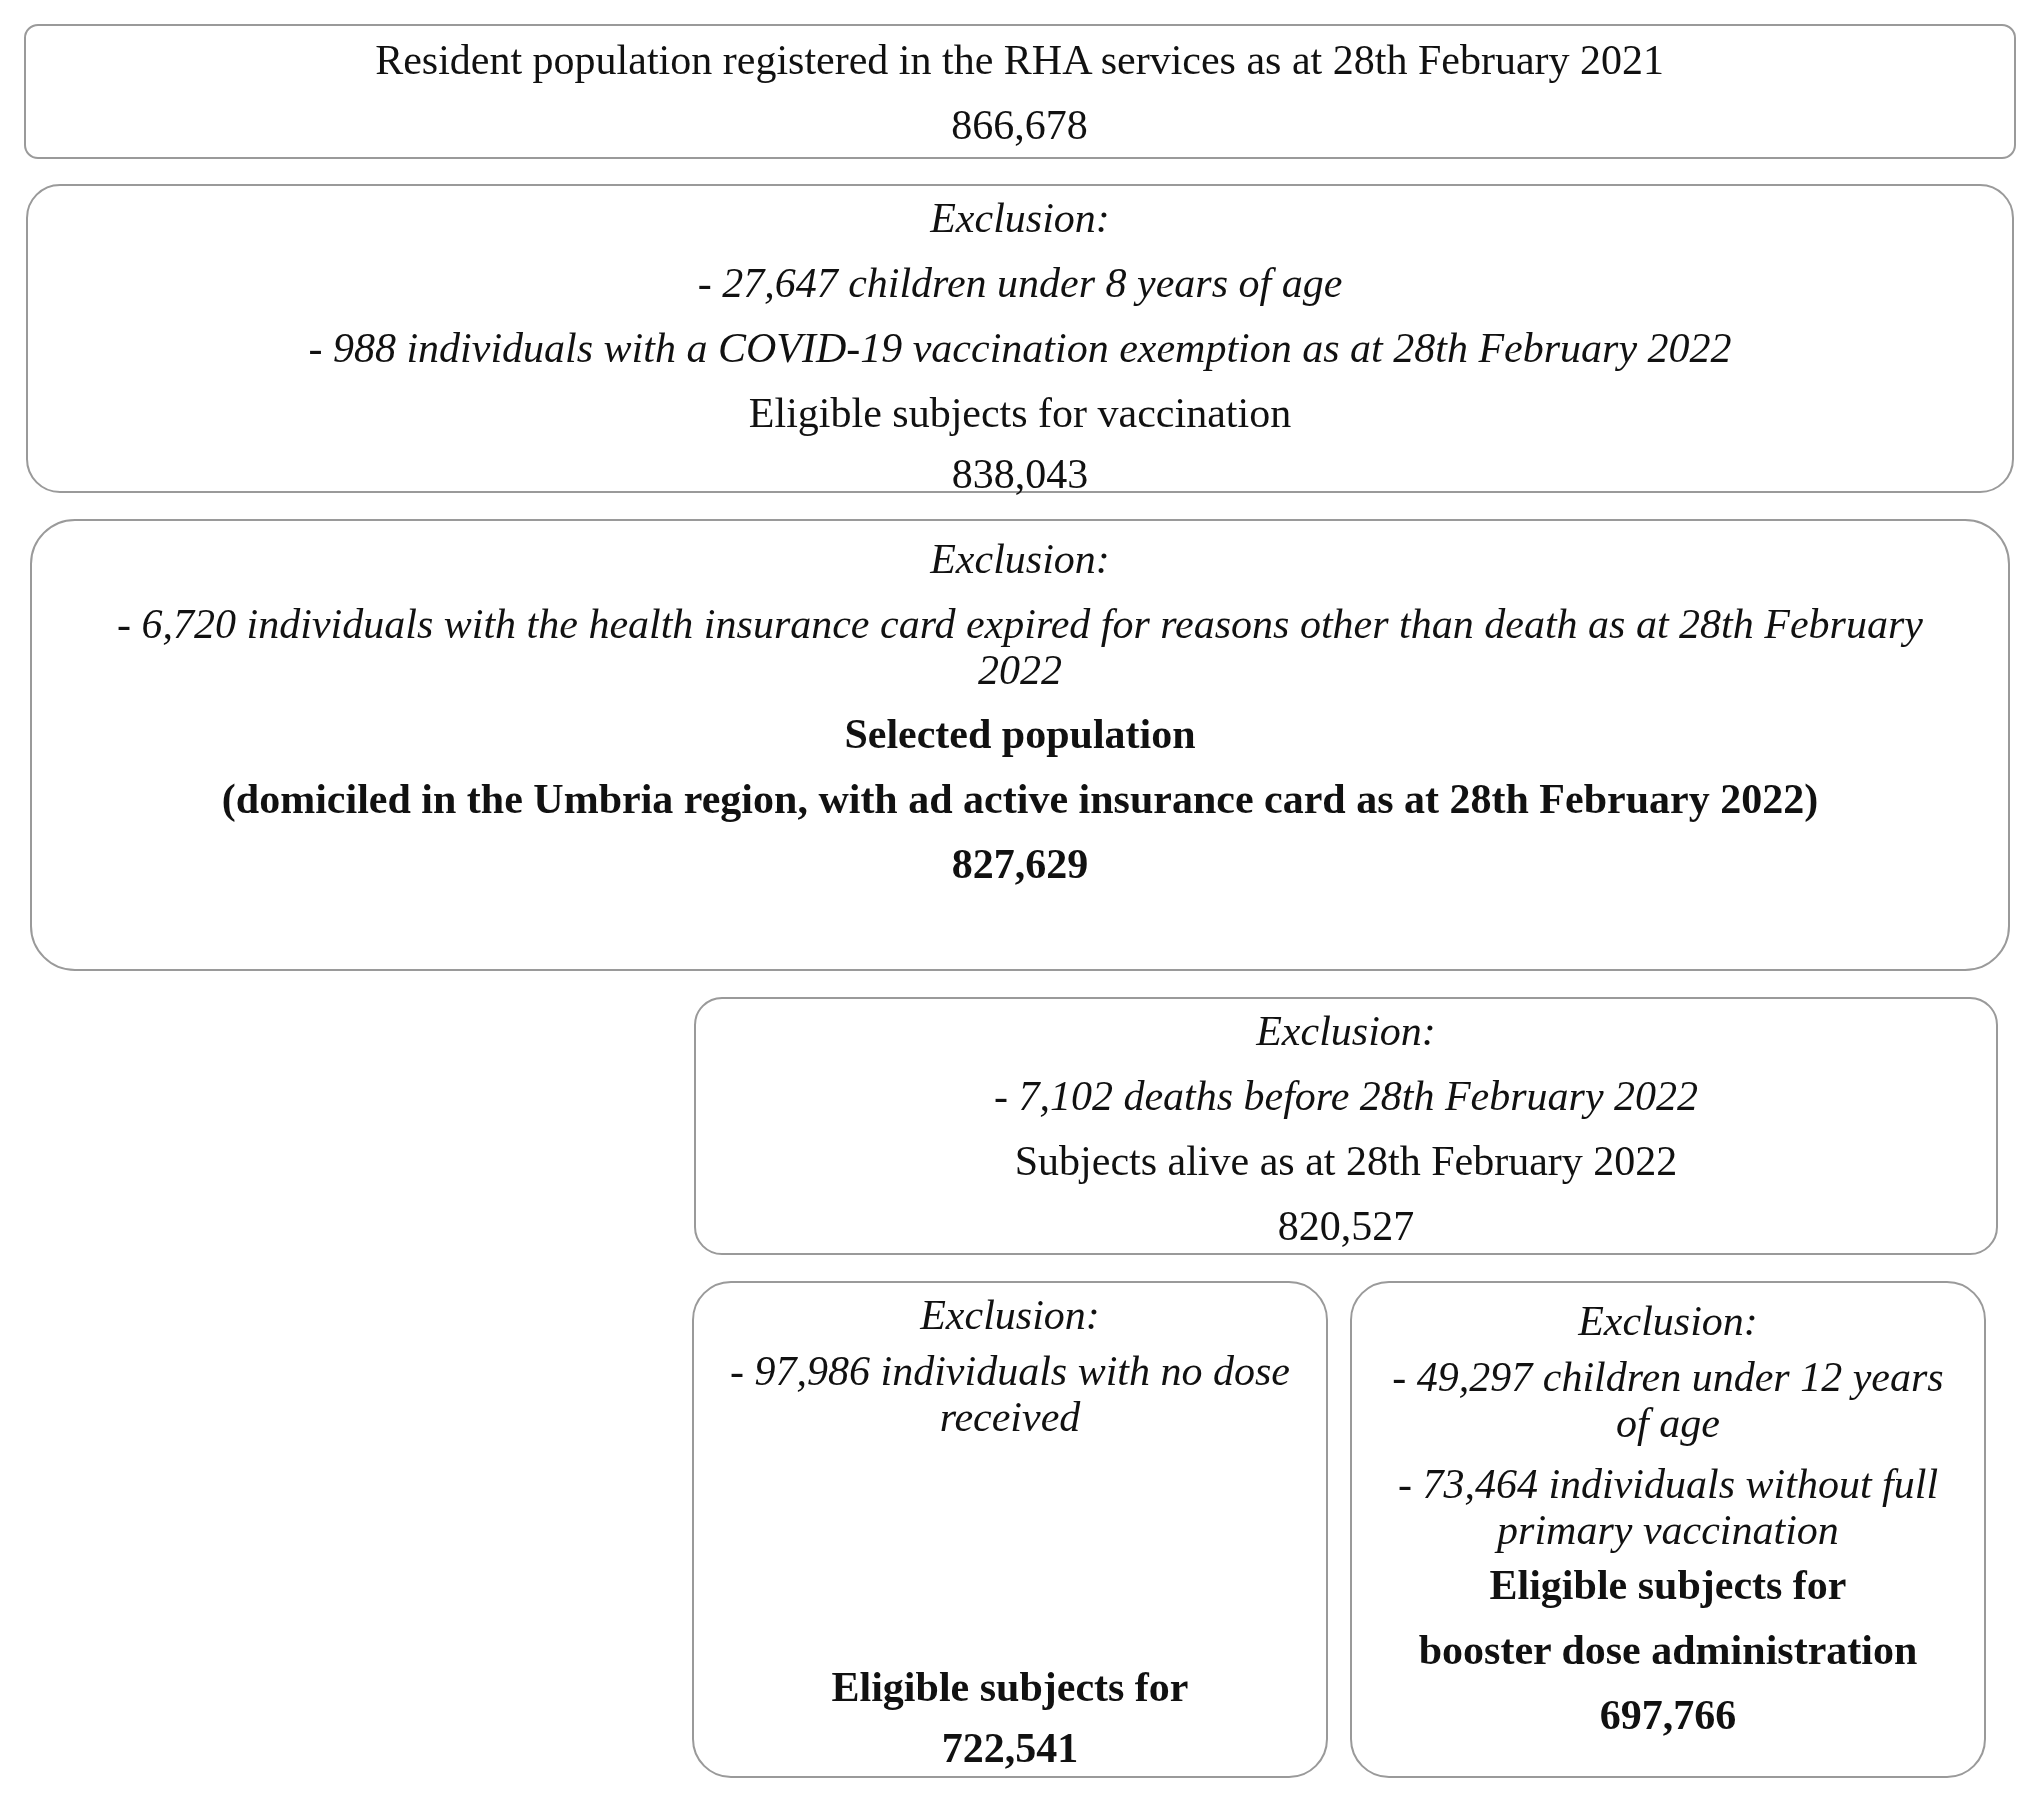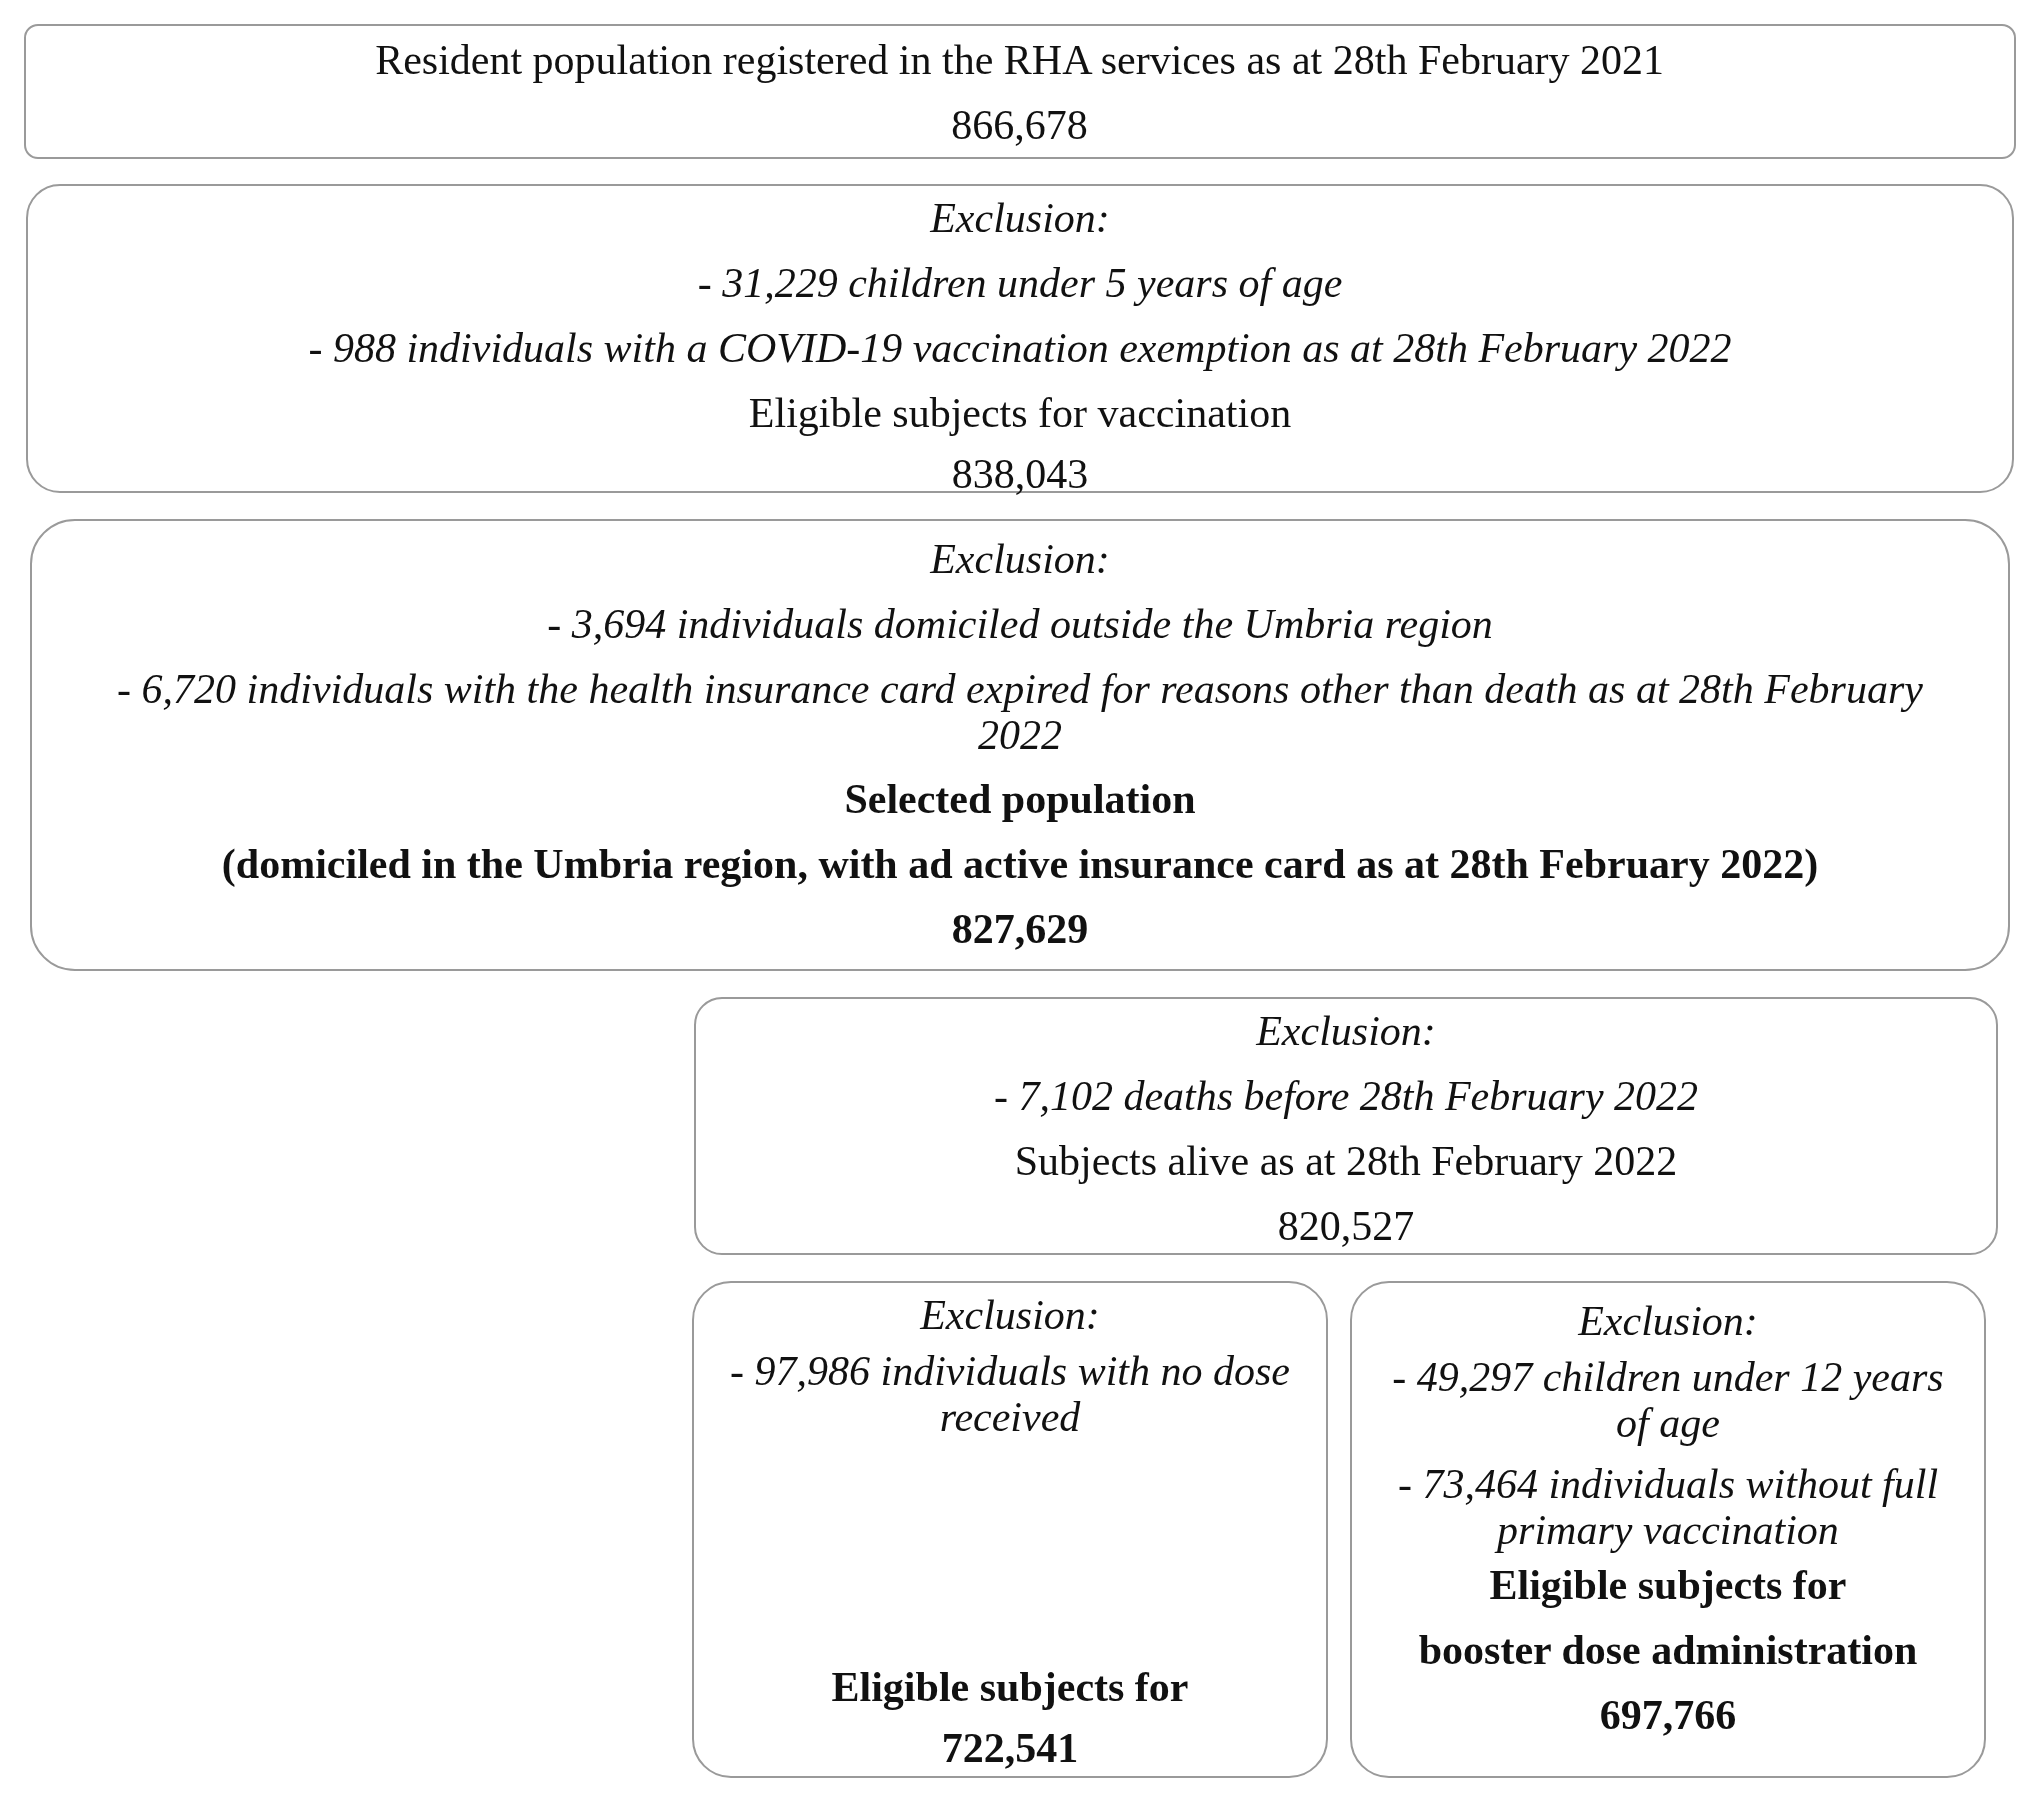--- a/index.html
+++ b/index.html
@@ -25,29 +25,28 @@
 </head>
 <body>
 
 <div id="box1" class="box">
   <span class="line">Resident population registered in the RHA  services as at 28th February 2021</span>
   <span class="line">866,678</span>
 </div>
 
 <div id="box2" class="box">
   <span class="line it">Exclusion:</span>
-  <span class="line it">- 31,229 children under 5 years of age</span>
+  <span class="line it">- 27,647 children under 8 years of age</span>
   <span class="line it">- 988 individuals with a COVID-19 vaccination exemption as at 28th February 2022</span>
   <span class="line">Eligible  subjects for vaccination</span>
   <span class="line" style="line-height:56px;">838,043</span>
 </div>
 
 <div id="box3" class="box">
   <span class="line it">Exclusion:</span>
-  <span class="line it">- 3,694 individuals domiciled outside the Umbria region</span>
   <span class="line it wrap" style="margin-top:9px;margin-bottom:9px;">- 6,720 individuals with the health insurance card expired for reasons other than death as at 28th February 2022</span>
   <span class="line b">Selected population</span>
   <span class="line b">(domiciled in  the Umbria region, with ad active insurance card as at 28th February 2022)</span>
   <span class="line b">827,629</span>
 </div>
 
 <div id="box4" class="box">
   <span class="line it">Exclusion:</span>
   <span class="line it">- 7,102 deaths before 28th February 2022</span>
   <span class="line">Subjects alive as at 28th February 2022</span>

